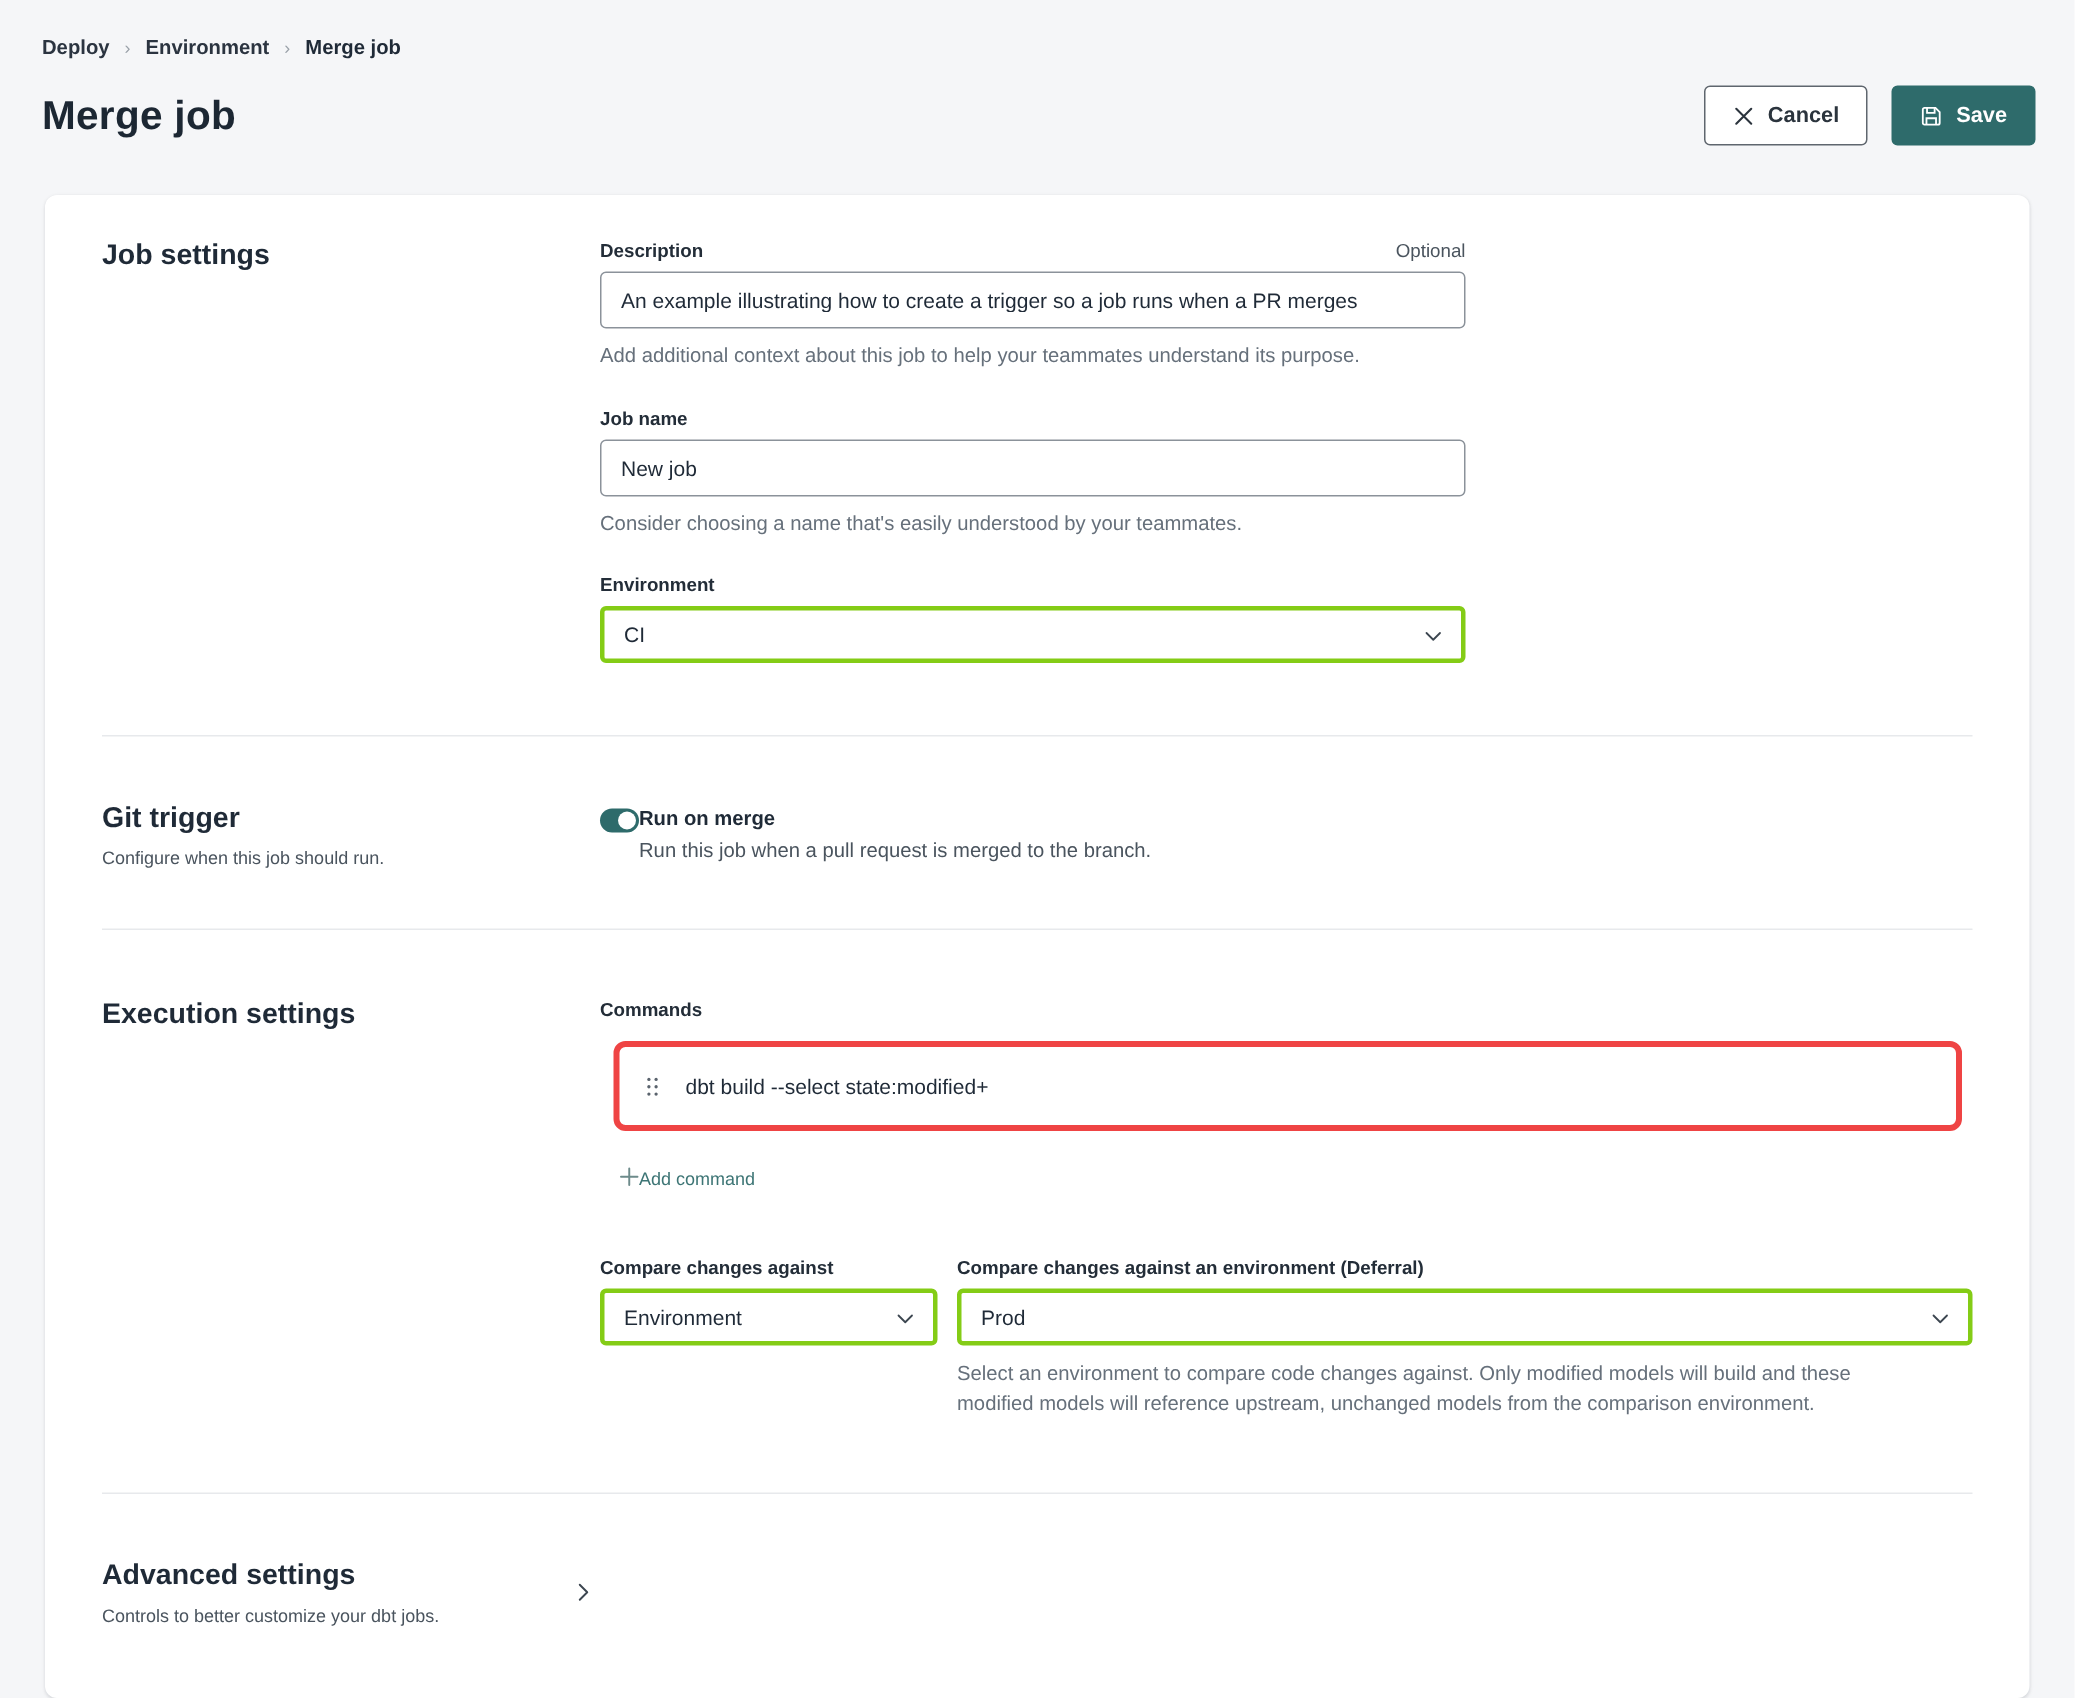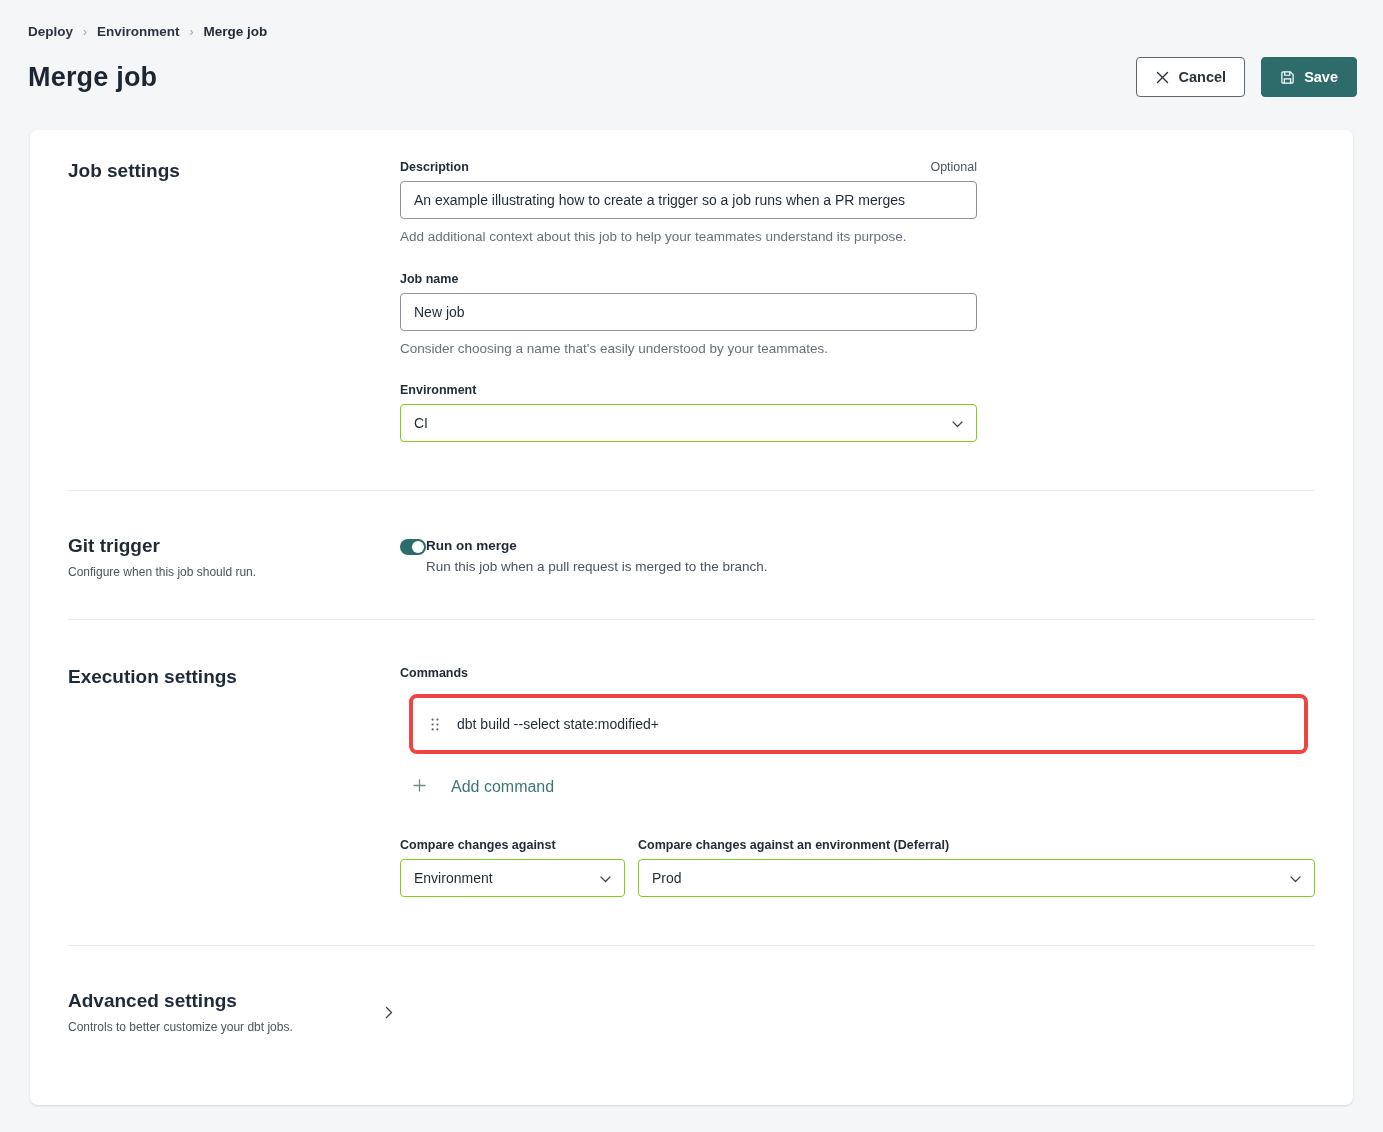--- a/index.html
+++ b/index.html
@@ -37,43 +37,43 @@
   .fields { max-width: 577px; }
   .field { margin-bottom: 25px; }
   .field:last-child { margin-bottom: 0; }
   .label-row { display: flex; justify-content: space-between; align-items: baseline; margin-bottom: 7px; }
   .field-label { font-size: 12.5px; font-weight: 700; color: #232d38; }
   .optional { font-size: 12.5px; font-weight: 400; color: #4a545e; }
   .text-input { width: 100%; height: 38px; border: 1px solid #8b929a; border-radius: 4px;
                 padding: 0 13px; font-size: 14px; color: #1f2a37; background: #fff;
                 font-family: "Liberation Sans", sans-serif; outline: none; }
   .helper { font-size: 13.5px; color: #66707b; margin-top: 8px; line-height: 1.45; }
-  .select { position: relative; height: 38px; border: 1px solid #84cc16; border-radius: 4px;
+  .select { position: relative; height: 38px; border: 3px solid #84cc16; border-radius: 4px;
             background: #fff; display: flex; align-items: center; padding: 0 34px 0 13px;
             font-size: 14px; color: #1f2a37; cursor: pointer; }
   .select .chev { position: absolute; right: 13px; top: 50%; transform: translateY(-50%); }
   
   .sec-git { padding: 44px 0 40px 0; }
   .toggle-row { display: flex; align-items: flex-start; margin-top: 3px; }
   .toggle { width: 26px; height: 16px; border-radius: 9px; background: #2e6b6b; position: relative;
             cursor: pointer; flex: 0 0 auto; margin-top: 1px; }
   .toggle .knob { position: absolute; top: 2px; right: 2px; width: 12px; height: 12px;
                   border-radius: 50%; background: #ffffff; }
   .toggle-label { font-size: 13.5px; font-weight: 700; color: #1f2a37; }
   .toggle-desc { font-size: 13.5px; color: #4a545e; margin-top: 6px; }
   
   .sec-exec { padding: 46px 0 48px 0; }
   .commands-label { font-size: 12.5px; font-weight: 700; color: #232d38; margin-bottom: 14px; }
   .command-row { display: flex; align-items: center; gap: 16px; height: 60px;
                  border: 4px solid #ef4444; border-radius: 8px; background: #fff;
                  padding: 0 16px 0 16px; margin-left: 9px; margin-right: 7px; }
   .grip { display: flex; cursor: grab; padding: 4px 2px; }
   .command-text { font-size: 14px; color: #1f2a37; }
-  .add-command { display: inline-flex; align-items: flex-end; gap: 25px; margin: 24px 0 0 13px;
-                 color: #3d7575; font-size: 16px; font-weight: 400; cursor: pointer; }
+  .add-command { display: inline-flex; align-items: center; gap: 0; margin: 24px 0 0 13px;
+                 color: #3d7575; font-size: 12px; font-weight: 400; cursor: pointer; }
   .add-command .plus { color: #6d8b8b; }
   .compare-row { display: grid; grid-template-columns: 225px 1fr; gap: 13px; margin-top: 42px; }
   .deferral-helper { font-size: 13.5px; color: #66707b; margin-top: 9px; line-height: 1.5; max-width: 648px; }
   
   .sec-adv { padding: 44px 0 48px 0; grid-template-columns: 1fr; }
   .adv-row { display: flex; align-items: center; }
   .adv-text { width: 313px; }
   .adv-chevron { cursor: pointer; display: flex; align-items: center; padding: 4px; }
 </style>
 </head>
@@ -214,20 +214,21 @@
             <span class="field-label">Compare changes against an environment (Deferral)</span>
           </div>
           <div class="select">
             <span>Prod</span>
             <span class="chev">
               <svg width="11" height="7" viewBox="0 0 11 7" fill="none">
                   <path d="M1 1 L5.5 5.5 L10 1" stroke="#3c4650" stroke-width="1.2" stroke-linecap="round" stroke-linejoin="round"></path>
                 </svg>
             </span>
           </div>
+          <div class="deferral-helper">Select an environment to compare code changes against. Only modified models will build and these modified models will reference upstream, unchanged models from the comparison environment.</div>
         </div>
       </div>
     </div>
   </div>
 
   <div class="section sec-adv">
     <div class="adv-row">
       <div class="adv-text">
         <h2 class="section-heading">Advanced settings</h2>
         <div class="section-sub">Controls to better customize your dbt jobs.</div>

